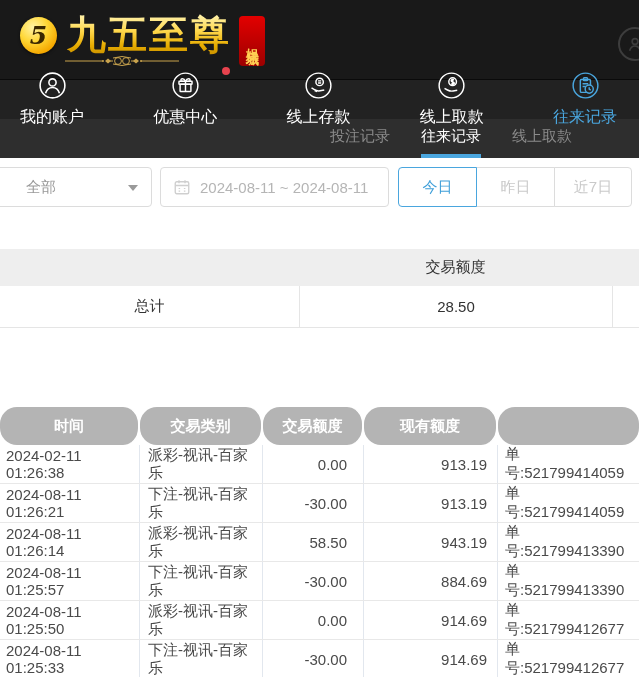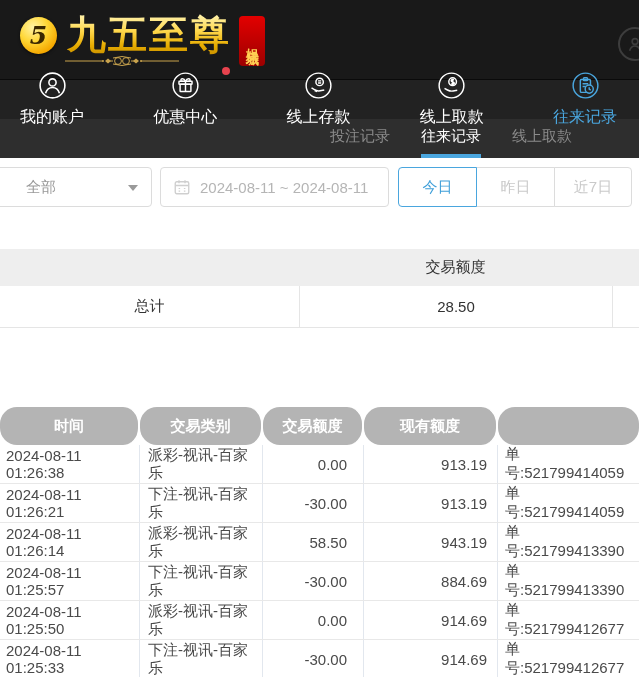--- a/index.html
+++ b/index.html
@@ -222,21 +222,21 @@
   <div class="dtable">
     <div class="dgrid">
       <div class="th">时间</div>
       <div class="th">交易类别</div>
       <div class="th">交易额度</div>
       <div class="th">现有额度</div>
       <div class="th"></div>
     </div>
     <div id="table-body">
         <div class="dgrid tr">
-          <div class="td c0">2024-08-11 01:26:38</div>
+          <div class="td c0">2024-02-11 01:26:38</div>
           <div class="td c1">
             <span>派彩-视讯-百家乐</span>
           </div>
           <div class="td c2">0.00</div>
           <div class="td c3">913.19</div>
           <div class="td c4">单号:521799414059</div>
         </div>
         <div class="dgrid tr">
           <div class="td c0">2024-08-11 01:26:21</div>
           <div class="td c1">

